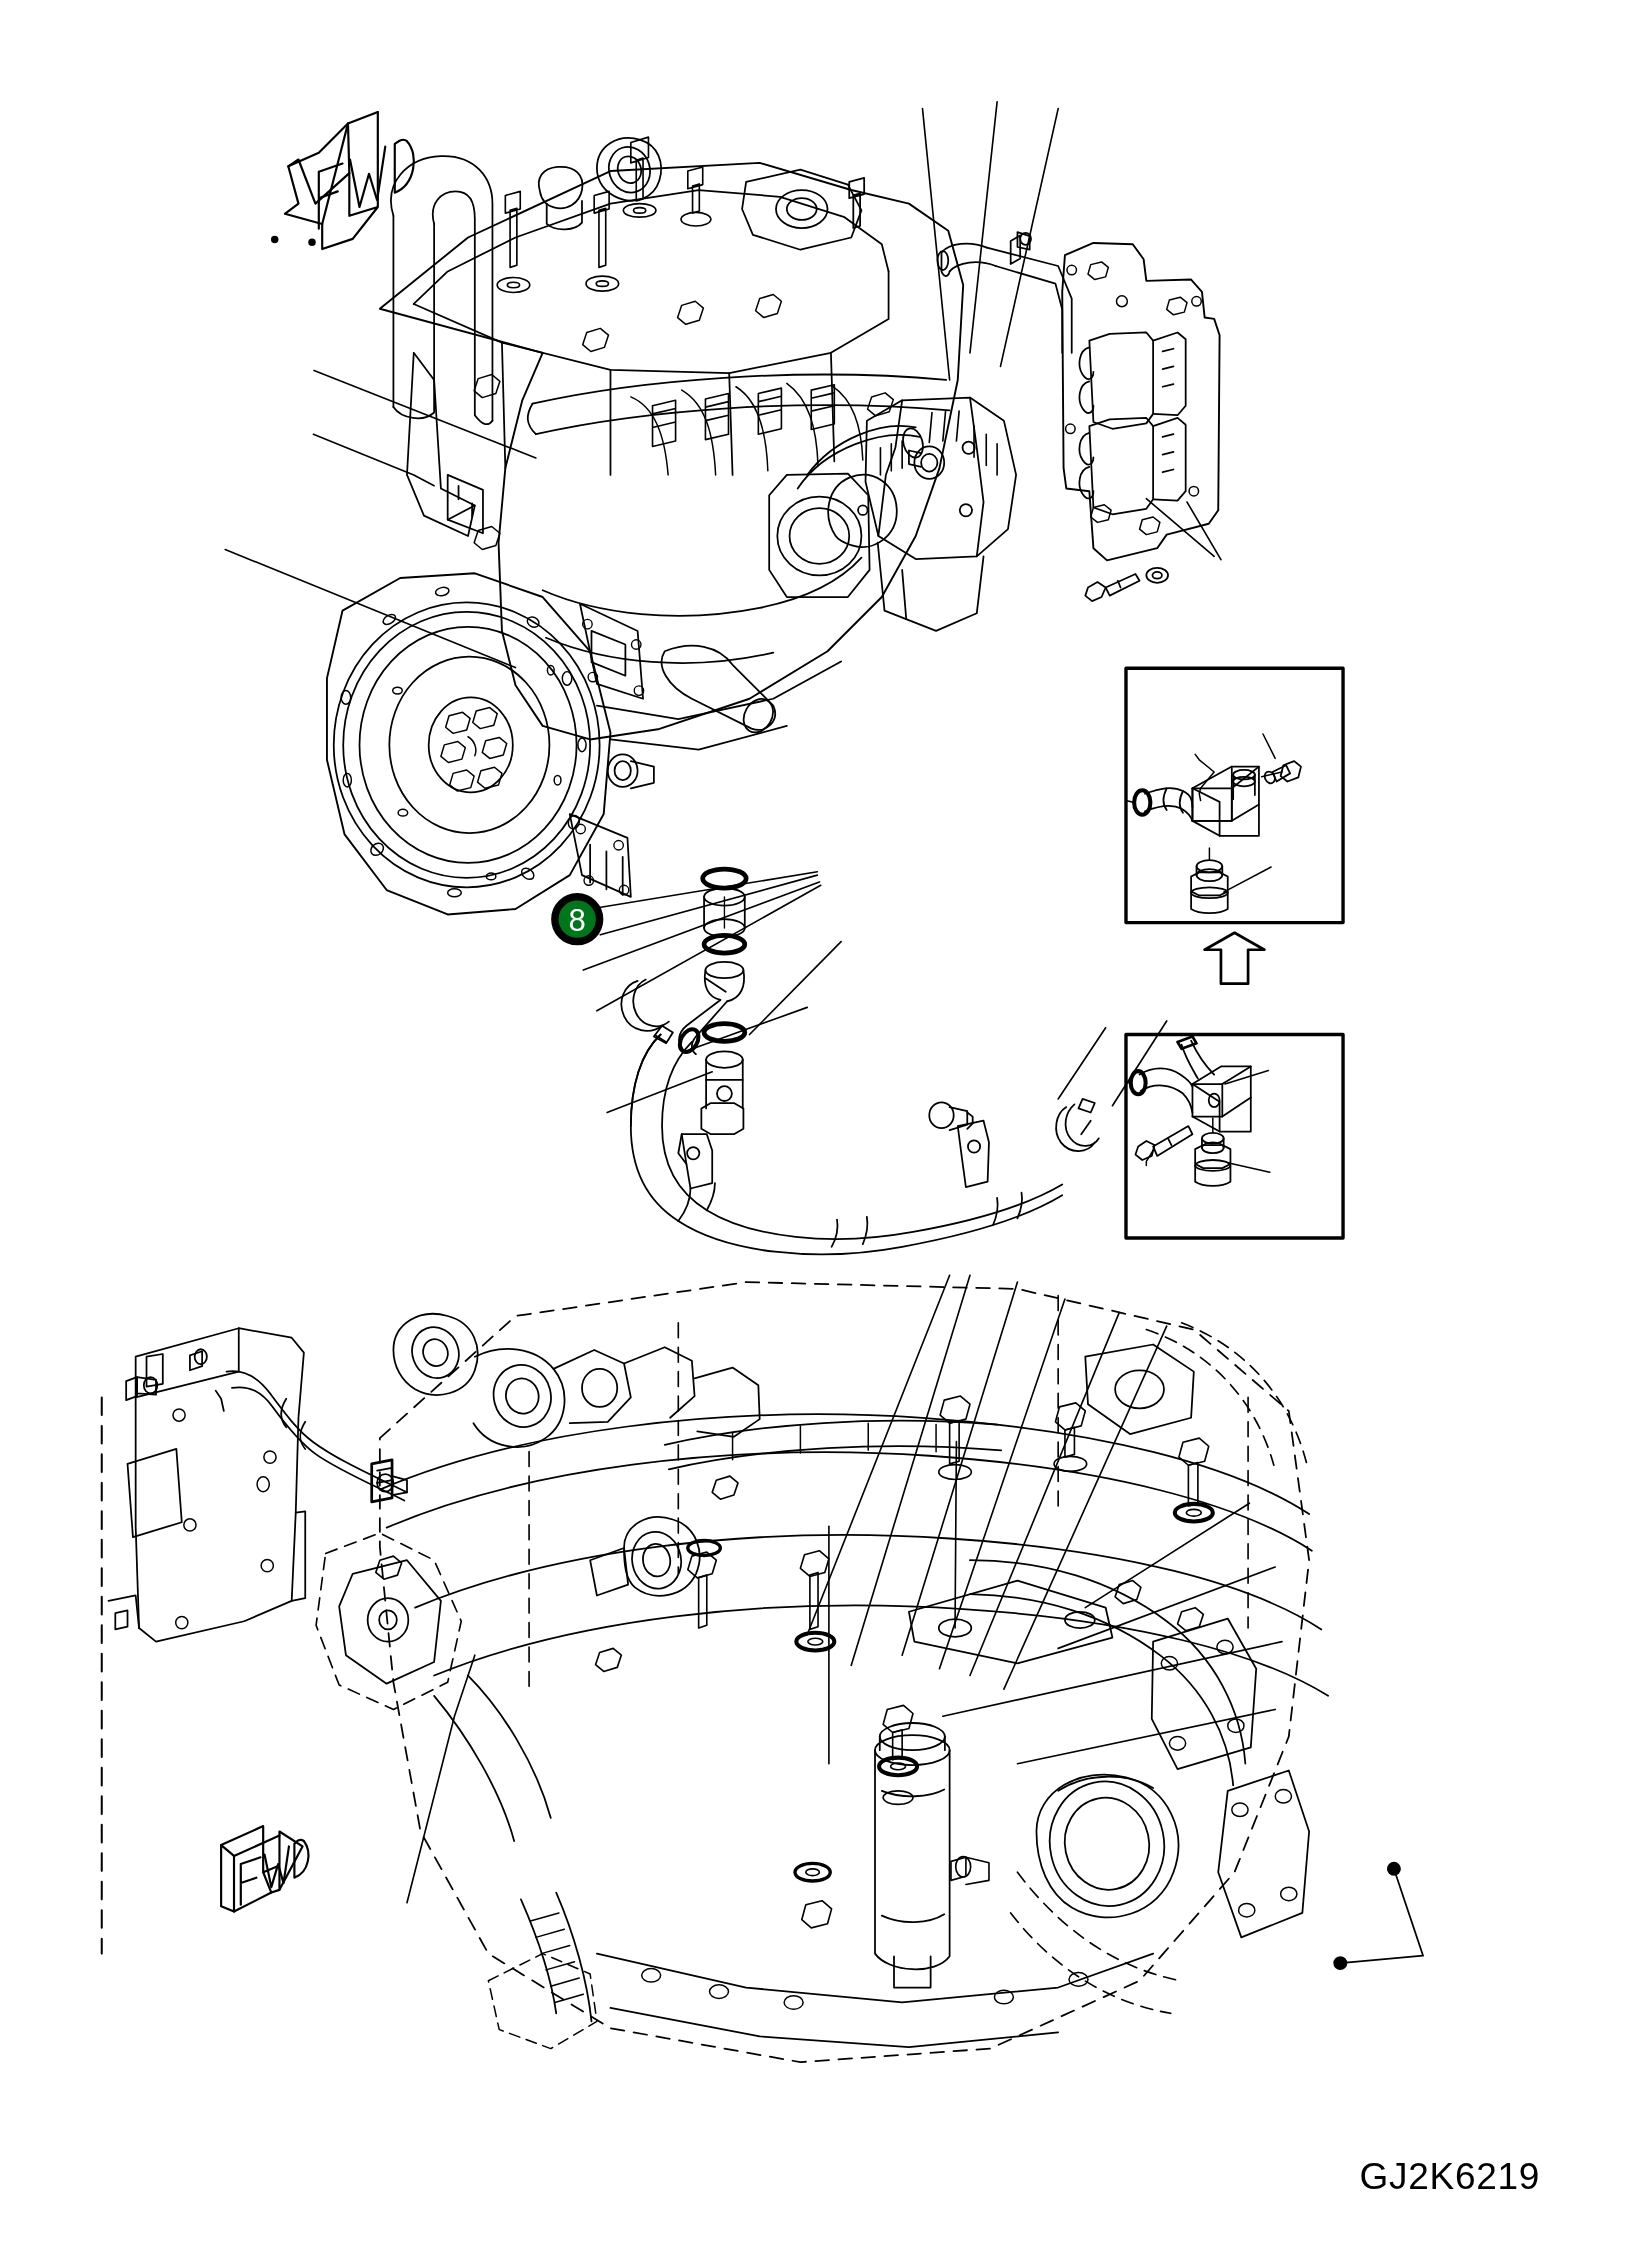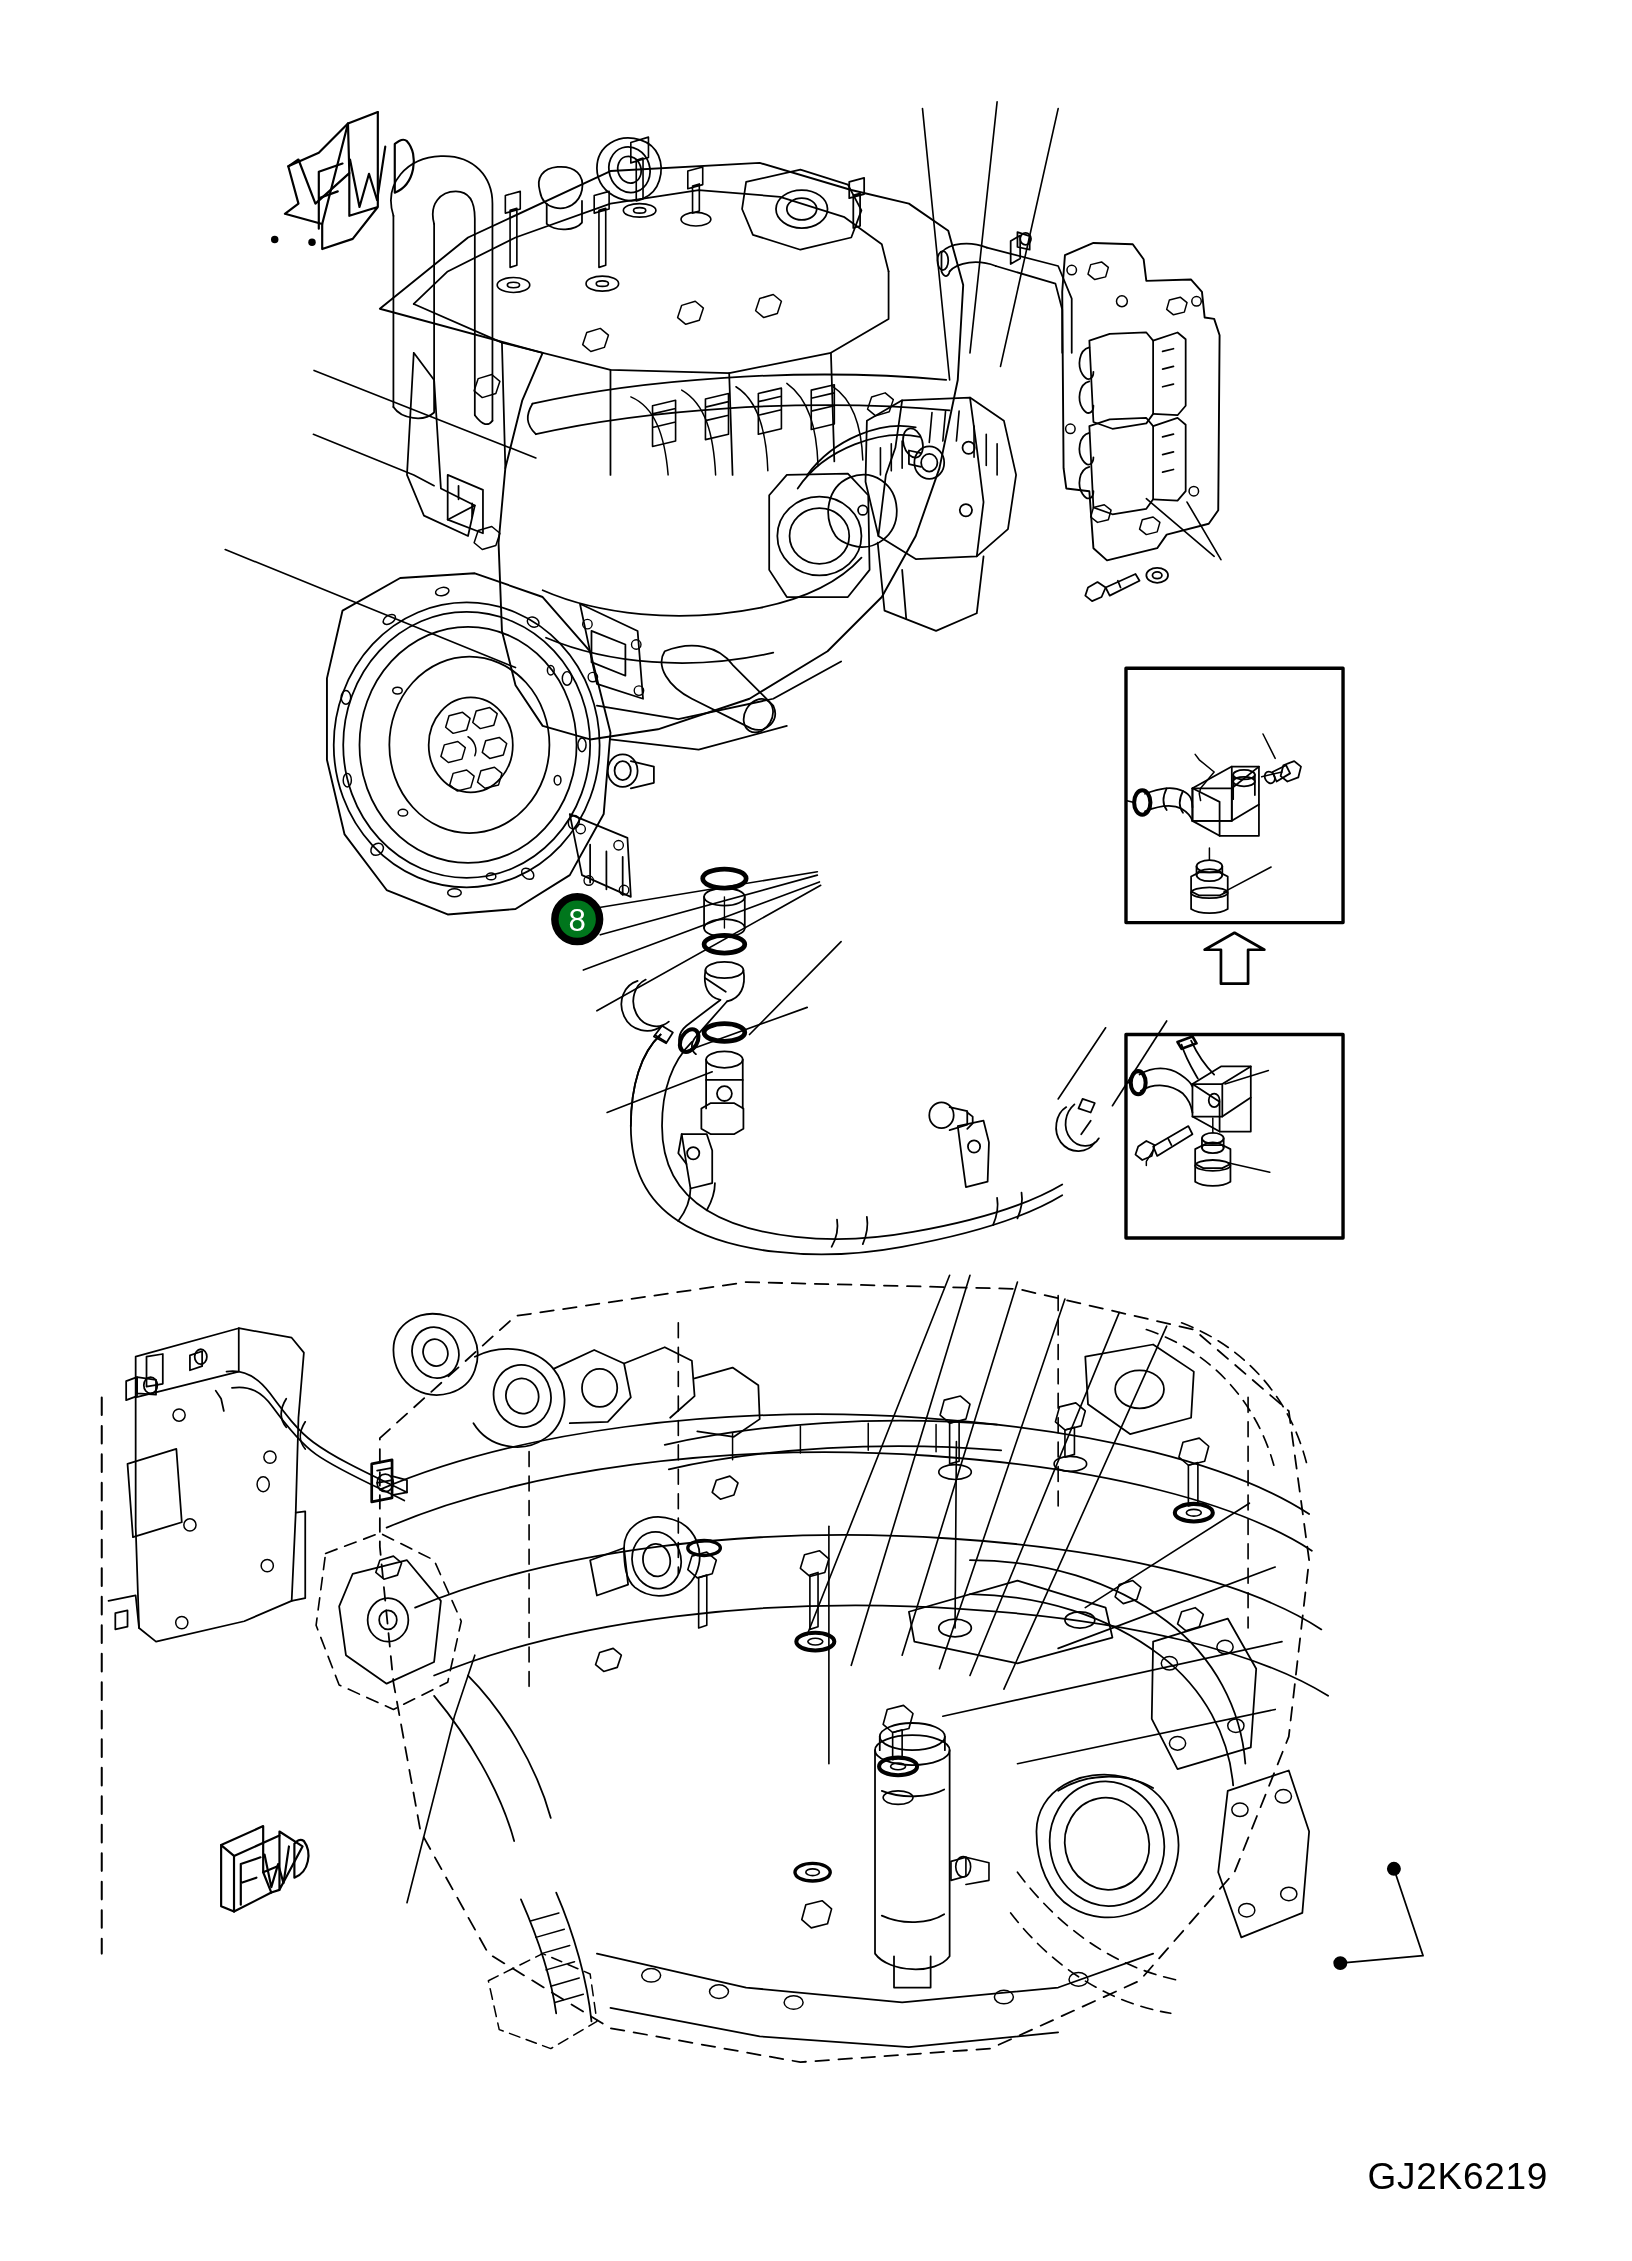--- a/index.html
+++ b/index.html
@@ -6,21 +6,21 @@
   html,body{margin:0;padding:0;background:#ffffff;}
   body{
     font-family:"Liberation Sans", sans-serif;
     width:1632px;height:2261px;
     position:relative;overflow:hidden;
   }
   #sheet{position:absolute;left:0;top:0;width:1632px;height:2261px;background:#fff;}
   #sheet svg{display:block;}
   .dwg-no{
     position:absolute;
-    right:84px;
+    right:92px;
     top:2156px;
     font-size:37px;
     letter-spacing:0.7px;
     color:#000;
     white-space:nowrap;
   }
   .callout-num{
     font-size:46px;
     fill:#ffffff;
     font-family:"Liberation Sans", sans-serif;

